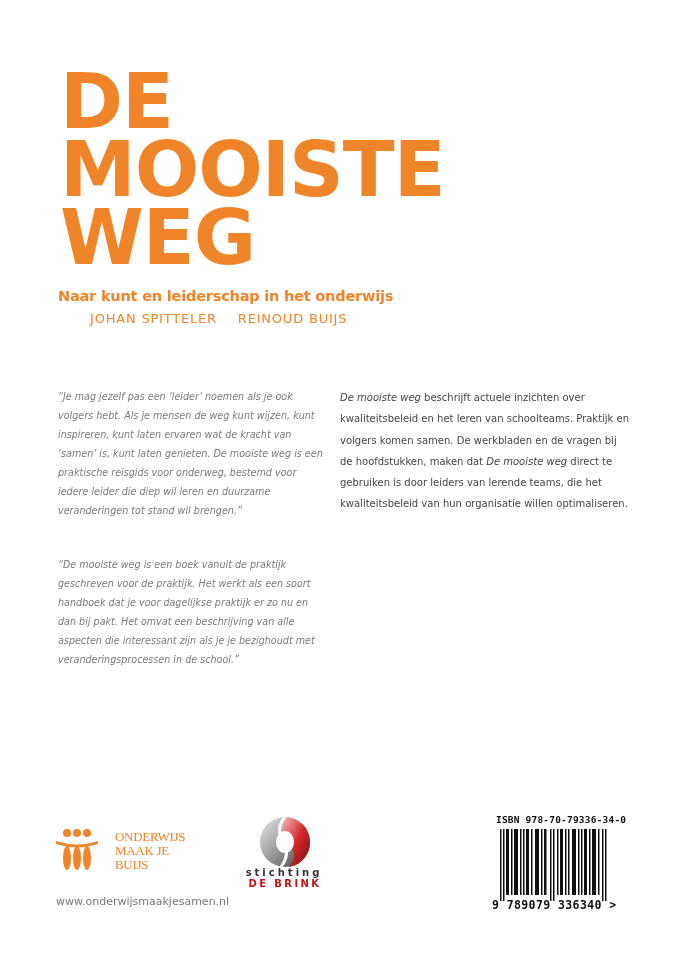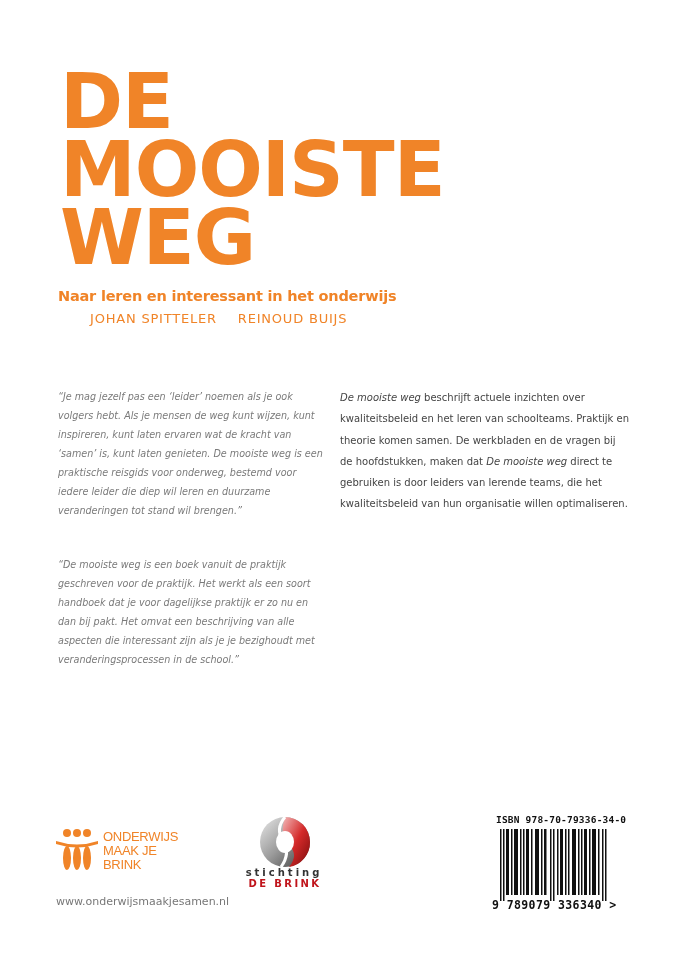--- a/index.html
+++ b/index.html
@@ -47,22 +47,22 @@
       position: absolute; left: 340px; top: 387px; width: 290px;
       font-family: "DejaVu Sans", sans-serif;
       font-size: 10px; line-height: 21.3px; color: #444;
     }
     .blurb em { font-style: italic; text-align: right; }
 
     .logo-omjs {
       position: absolute; left: 55px; top: 828px; width: 150px; height: 48px;
     }
     .logo-omjs .text {
-      position: absolute; left: 48px; top: 2px; color: #f08428;
-      font-family: Liberation Sans, sans-serif; font-size: 13px; line-height: 14px;
+      position: absolute; left: 60px; top: 2px; color: #f08428;
+      font-family: Liberation Serif, serif; font-size: 13px; line-height: 14px;
       letter-spacing: -0.3px;
     }
     .url {
       position: absolute; left: 56px; top: 895px; font-size: 11px; color: #777;
       font-family: "DejaVu Sans", sans-serif;
     }
 
     .logo-brink {
       position: absolute; left: 245px; top: 815px; width: 80px; height: 80px;
     }
@@ -94,51 +94,51 @@
   </style>
 </head>
 <body>
 
 <div class="title">
   <div>DE</div>
   <div>MOOISTE</div>
   <div>WEG</div>
 </div>
 
-<div class="subtitle">Naar leren en interessant in het onderwijs</div>
+<div class="subtitle">Naar kunt en leiderschap in het onderwijs</div>
 
 <div class="authors">
   <span>JOHAN SPITTELER</span>
   <span>REINOUD BUIJS</span>
 </div>
 
 <div class="quote q1">
   <div>“Je mag jezelf pas een ‘leider’ noemen als je ook volgers hebt. Als je mensen de weg kunt wijzen, kunt inspireren, kunt laten ervaren wat de kracht van ‘samen’ is, kunt laten genieten. De mooiste weg is een praktische reisgids voor onderweg, bestemd voor iedere leider die diep wil leren en duurzame veranderingen tot stand wil brengen.”</div>
 </div>
 
 <div class="quote q2">
   <div>“De mooiste weg is een boek vanuit de praktijk geschreven voor de praktijk. Het werkt als een soort handboek dat je voor dagelijkse praktijk er zo nu en dan bij pakt. Het omvat een beschrijving van alle aspecten die interessant zijn als je je bezighoudt met veranderingsprocessen in de school.”</div>
 </div>
 
-<div class="blurb"><em>De mooiste weg</em><span> beschrijft actuele inzichten over kwaliteitsbeleid en het leren van schoolteams. Praktijk en theorie komen samen. De werkbladen en de vragen bij de hoofdstukken, maken dat </span><em>De mooiste weg</em><span> direct te gebruiken is door leiders van lerende teams, die het kwaliteitsbeleid van hun organisatie willen optimaliseren.</span></div>
+<div class="blurb"><em>De mooiste weg</em><span> beschrijft actuele inzichten over kwaliteitsbeleid en het leren van schoolteams. Praktijk en volgers komen samen. De werkbladen en de vragen bij de hoofdstukken, maken dat </span><em>De mooiste weg</em><span> direct te gebruiken is door leiders van lerende teams, die het kwaliteitsbeleid van hun organisatie willen optimaliseren.</span></div>
 
 <div class="logo-omjs">
   <svg width="44" height="46" viewBox="0 0 44 46" style="position:absolute;left:0;top:0;">
     <circle cx="12" cy="5" r="4" fill="#f08428"></circle>
     <circle cx="22" cy="5" r="4" fill="#f08428"></circle>
     <circle cx="32" cy="5" r="4" fill="#f08428"></circle>
     <path d="M1 13 Q22 20 43 13 L43 16 Q22 23 1 16 Z" fill="#f08428"></path>
     <ellipse cx="12" cy="30" rx="4" ry="12" fill="#f08428"></ellipse>
     <ellipse cx="22" cy="30" rx="4" ry="12" fill="#f08428"></ellipse>
     <ellipse cx="32" cy="30" rx="4" ry="12" fill="#f08428"></ellipse>
   </svg>
   <div class="text">
     <div>ONDERWIJS</div>
     <div>MAAK JE</div>
-    <div>BRINK</div>
+    <div>BUIJS</div>
   </div>
 </div>
 
 <div class="url">www.onderwijsmaakjesamen.nl</div>
 
 <div class="logo-brink">
   <svg width="80" height="56" viewBox="0 0 80 56" style="position:absolute;left:0;top:0;">
     <defs>
       <linearGradient id="gGrey" x1="0" y1="0" x2="1" y2="1">
         <stop offset="0" stop-color="#e8e8e8"></stop>

